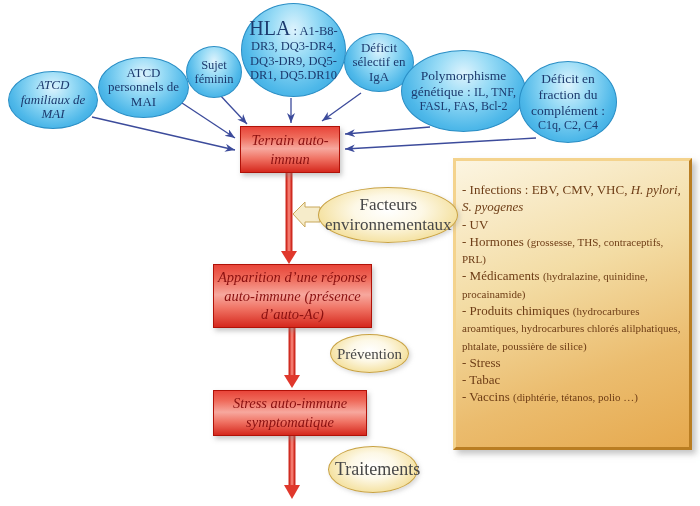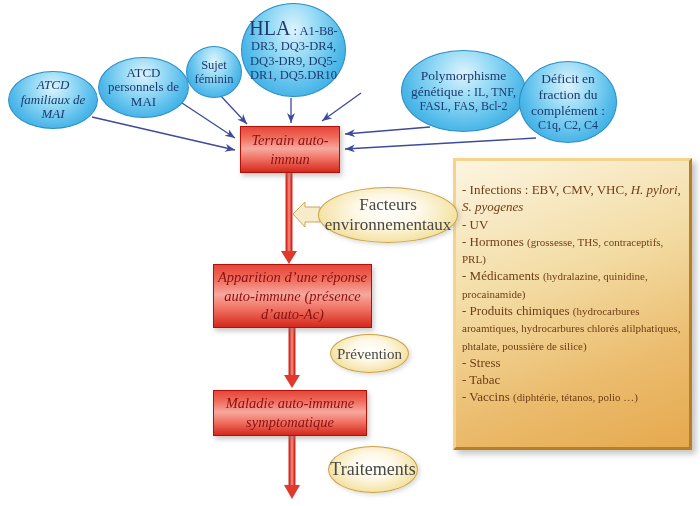--- a/index.html
+++ b/index.html
@@ -1,21 +1,21 @@
 <!DOCTYPE html>
 <html><head>
 <meta charset="utf-8">
 <style>
   html,body{margin:0;padding:0;background:#ffffff;}
   .stage{
     position:relative;width:700px;height:506px;background:#ffffff;overflow:hidden;
     font-family:"Liberation Serif","DejaVu Serif",serif;
   }
   .overlay{position:absolute;left:0;top:0;width:700px;height:506px;z-index:1;}
-  .node{position:absolute;display:flex;align-items:center;justify-content:center;
+  .node{position:absolute;display:flex;align-items:center;justify-content:flex-start;
         text-align:center;box-sizing:border-box;z-index:2;}
   
   .blue{
     border-radius:50%;
     background:radial-gradient(ellipse at 50% 28%, #ddf3fd 0%, #9adcf6 30%, #4eb8e9 68%, #2d9cd8 100%);
     border:1px solid #2a8ec5;
     color:#1c3a6e;
     font-size:13px;line-height:1.12;
     padding:4px 6px;
   }
@@ -115,35 +115,38 @@
   </div>
   <div class="node blue" style="left:98px;top:57px;width:91px;height:61px;">
     <span>ATCD personnels de MAI</span>
   </div>
   <div class="node blue" style="left:186px;top:46px;width:56px;height:52px;font-size:12.5px;">
     <span>Sujet féminin</span>
   </div>
   <div class="node blue" style="left:241px;top:3px;width:105px;height:94px;">
     <span><span class="hla-main">HLA</span><span class="hla-rest"> : A1-B8-DR3, DQ3-DR4, DQ3-DR9, DQ5-DR1, DQ5.DR10</span></span>
   </div>
+  <div class="node blue" style="left:344px;top:33px;width:70px;height:59px;">
+    <span>Déficit sélectif en IgA</span>
+  </div>
   <div class="node blue" style="left:401px;top:50px;width:125px;height:82px;">
     <span><span class="big-main">Polymorphisme génétique : </span><span class="small-rest">IL, TNF, FASL, FAS, Bcl-2</span></span>
   </div>
   <div class="node blue" style="left:519px;top:61px;width:98px;height:82px;">
     <span><span class="big-main">Déficit en fraction du complément : </span><span class="small-rest">C1q, C2, C4</span></span>
   </div>
 
   <div class="node red" style="left:240px;top:126px;width:100px;height:47px;">
     <span>Terrain auto-immun</span>
   </div>
   <div class="node red" style="left:213px;top:264px;width:159px;height:64px;">
     <span>Apparition d’une réponse auto-immune (présence d’auto-Ac)</span>
   </div>
   <div class="node red" style="left:213px;top:390px;width:154px;height:46px;">
-    <span>Maladie auto-immune symptomatique</span>
+    <span>Stress auto-immune symptomatique</span>
   </div>
 
   <div class="node gold" style="left:318px;top:187px;width:140px;height:56px;z-index:3;">
     <span>Facteurs environnementaux</span>
   </div>
   <div class="node gold" style="left:330px;top:334px;width:79px;height:39px;font-size:15px;">
     <span>Prévention</span>
   </div>
   <div class="node gold" style="left:328px;top:446px;width:90px;height:47px;font-size:18px;">
     <span>Traitements</span>

